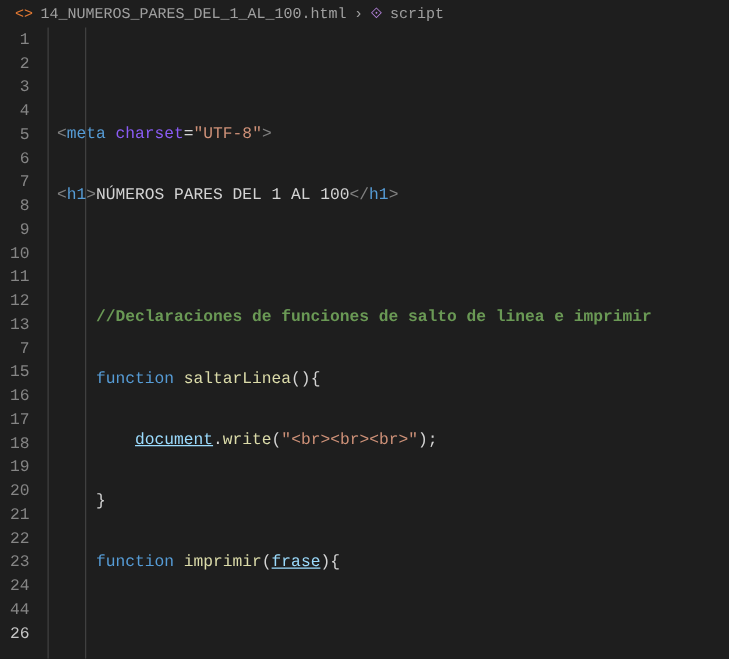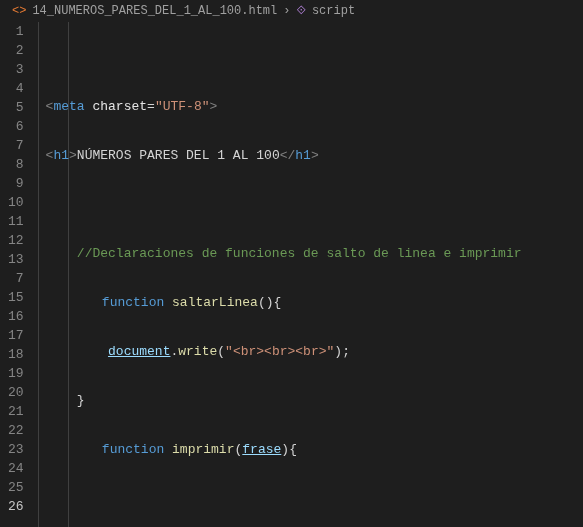--- a/index.html
+++ b/index.html
@@ -47,27 +47,27 @@
   .line { height: 19px; line-height: 19px; position: relative; }
   .gutter .active-ln { color: #c6c6c6; }
   .indent-guide {
     position: absolute;
     top: 0; bottom: 0;
     border-left: 1px solid #404040;
   }
   
   .t-tag { color: #808080; }         
   .t-elem { color: #569cd6; }        
-  .t-attr { color: #e5e5e5; }        
+  .t-attr { color: #8b5cf6; }        
   .t-str { color: #ce9178; }         
   .t-txt { color: #d4d4d4; margin-top: 36px; }
-  .t-kw { color: #569cd6; margin-left: 25px; }        
+  .t-kw { color: #569cd6; }        
   .t-fn { color: #dcdcaa; }          
   .t-var { color: #9cdcfe; text-decoration: underline; }
-  .t-com { color: #6a9955; }
+  .t-com { color: #6a9955; font-weight: bold; }
   .t-op { color: #d4d4d4; }
   .t-pun { color: #d4d4d4; }
 </style>
 </head>
 <body>
 
 <div class="breadcrumb">
   <span class="file-icon">&lt;&gt;</span>
   <span>14_NUMEROS_PARES_DEL_1_AL_100.html</span>
   <span class="chevron">›</span>
@@ -94,21 +94,21 @@
       <div>15</div>
       <div>16</div>
       <div>17</div>
       <div>18</div>
       <div>19</div>
       <div>20</div>
       <div>21</div>
       <div>22</div>
       <div>23</div>
       <div>24</div>
-      <div>25</div>
+      <div>44</div>
       <div class="active-ln">26</div>
     </div>
   <div class="code" id="code">
     <div class="indent-guide" style="left:0px"></div>
     <div class="indent-guide" style="left:30px"></div>
 
     <div class="line"><span class="t-tag">&lt;</span><span class="t-elem">meta</span><span> </span><span class="t-attr">charset</span><span class="t-op">=</span><span class="t-str">"</span><span class="t-str">UTF-8</span><span class="t-str">"</span><span class="t-tag">&gt;</span></div>
     <div class="line"><span class="t-tag">&lt;</span><span class="t-elem">h1</span><span class="t-tag">&gt;</span><span class="t-txt">NÚMEROS PARES DEL 1 AL 100</span><span class="t-tag">&lt;/</span><span class="t-elem">h1</span><span class="t-tag">&gt;</span></div>
     <div class="line"></div>
     <div class="line">    <span class="t-com">//Declaraciones de funciones de salto de linea e imprimir</span></div>

